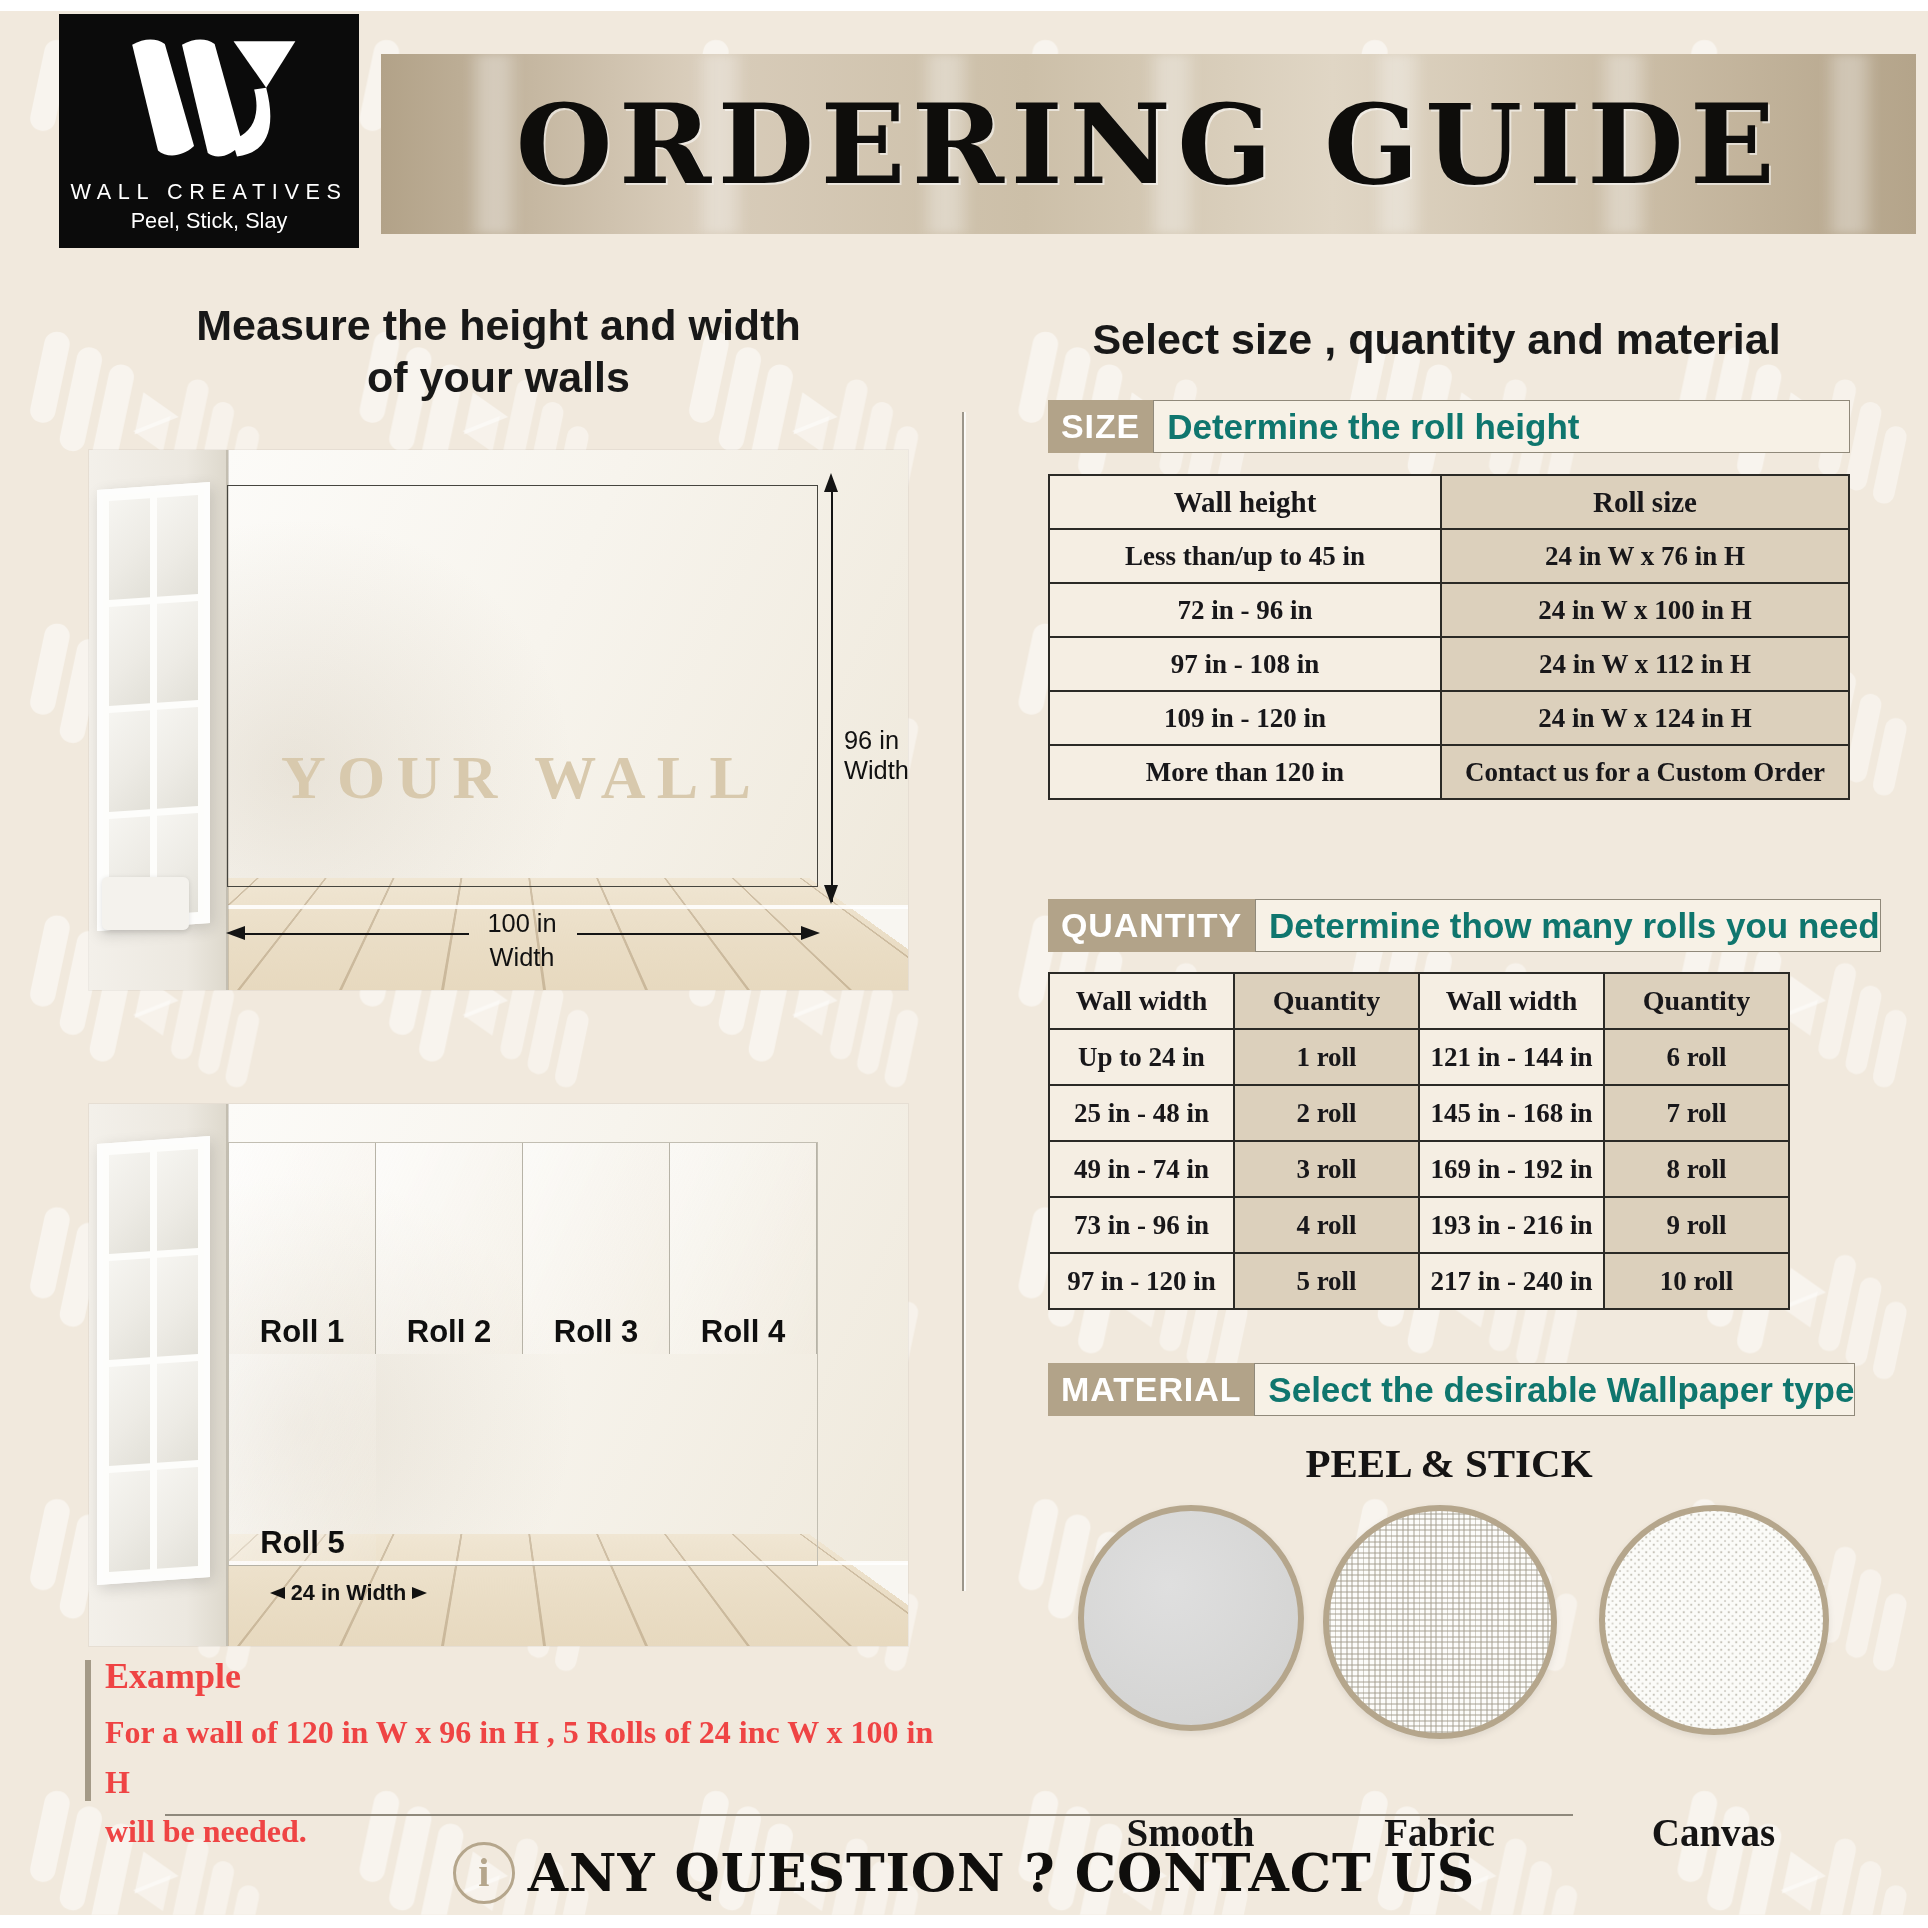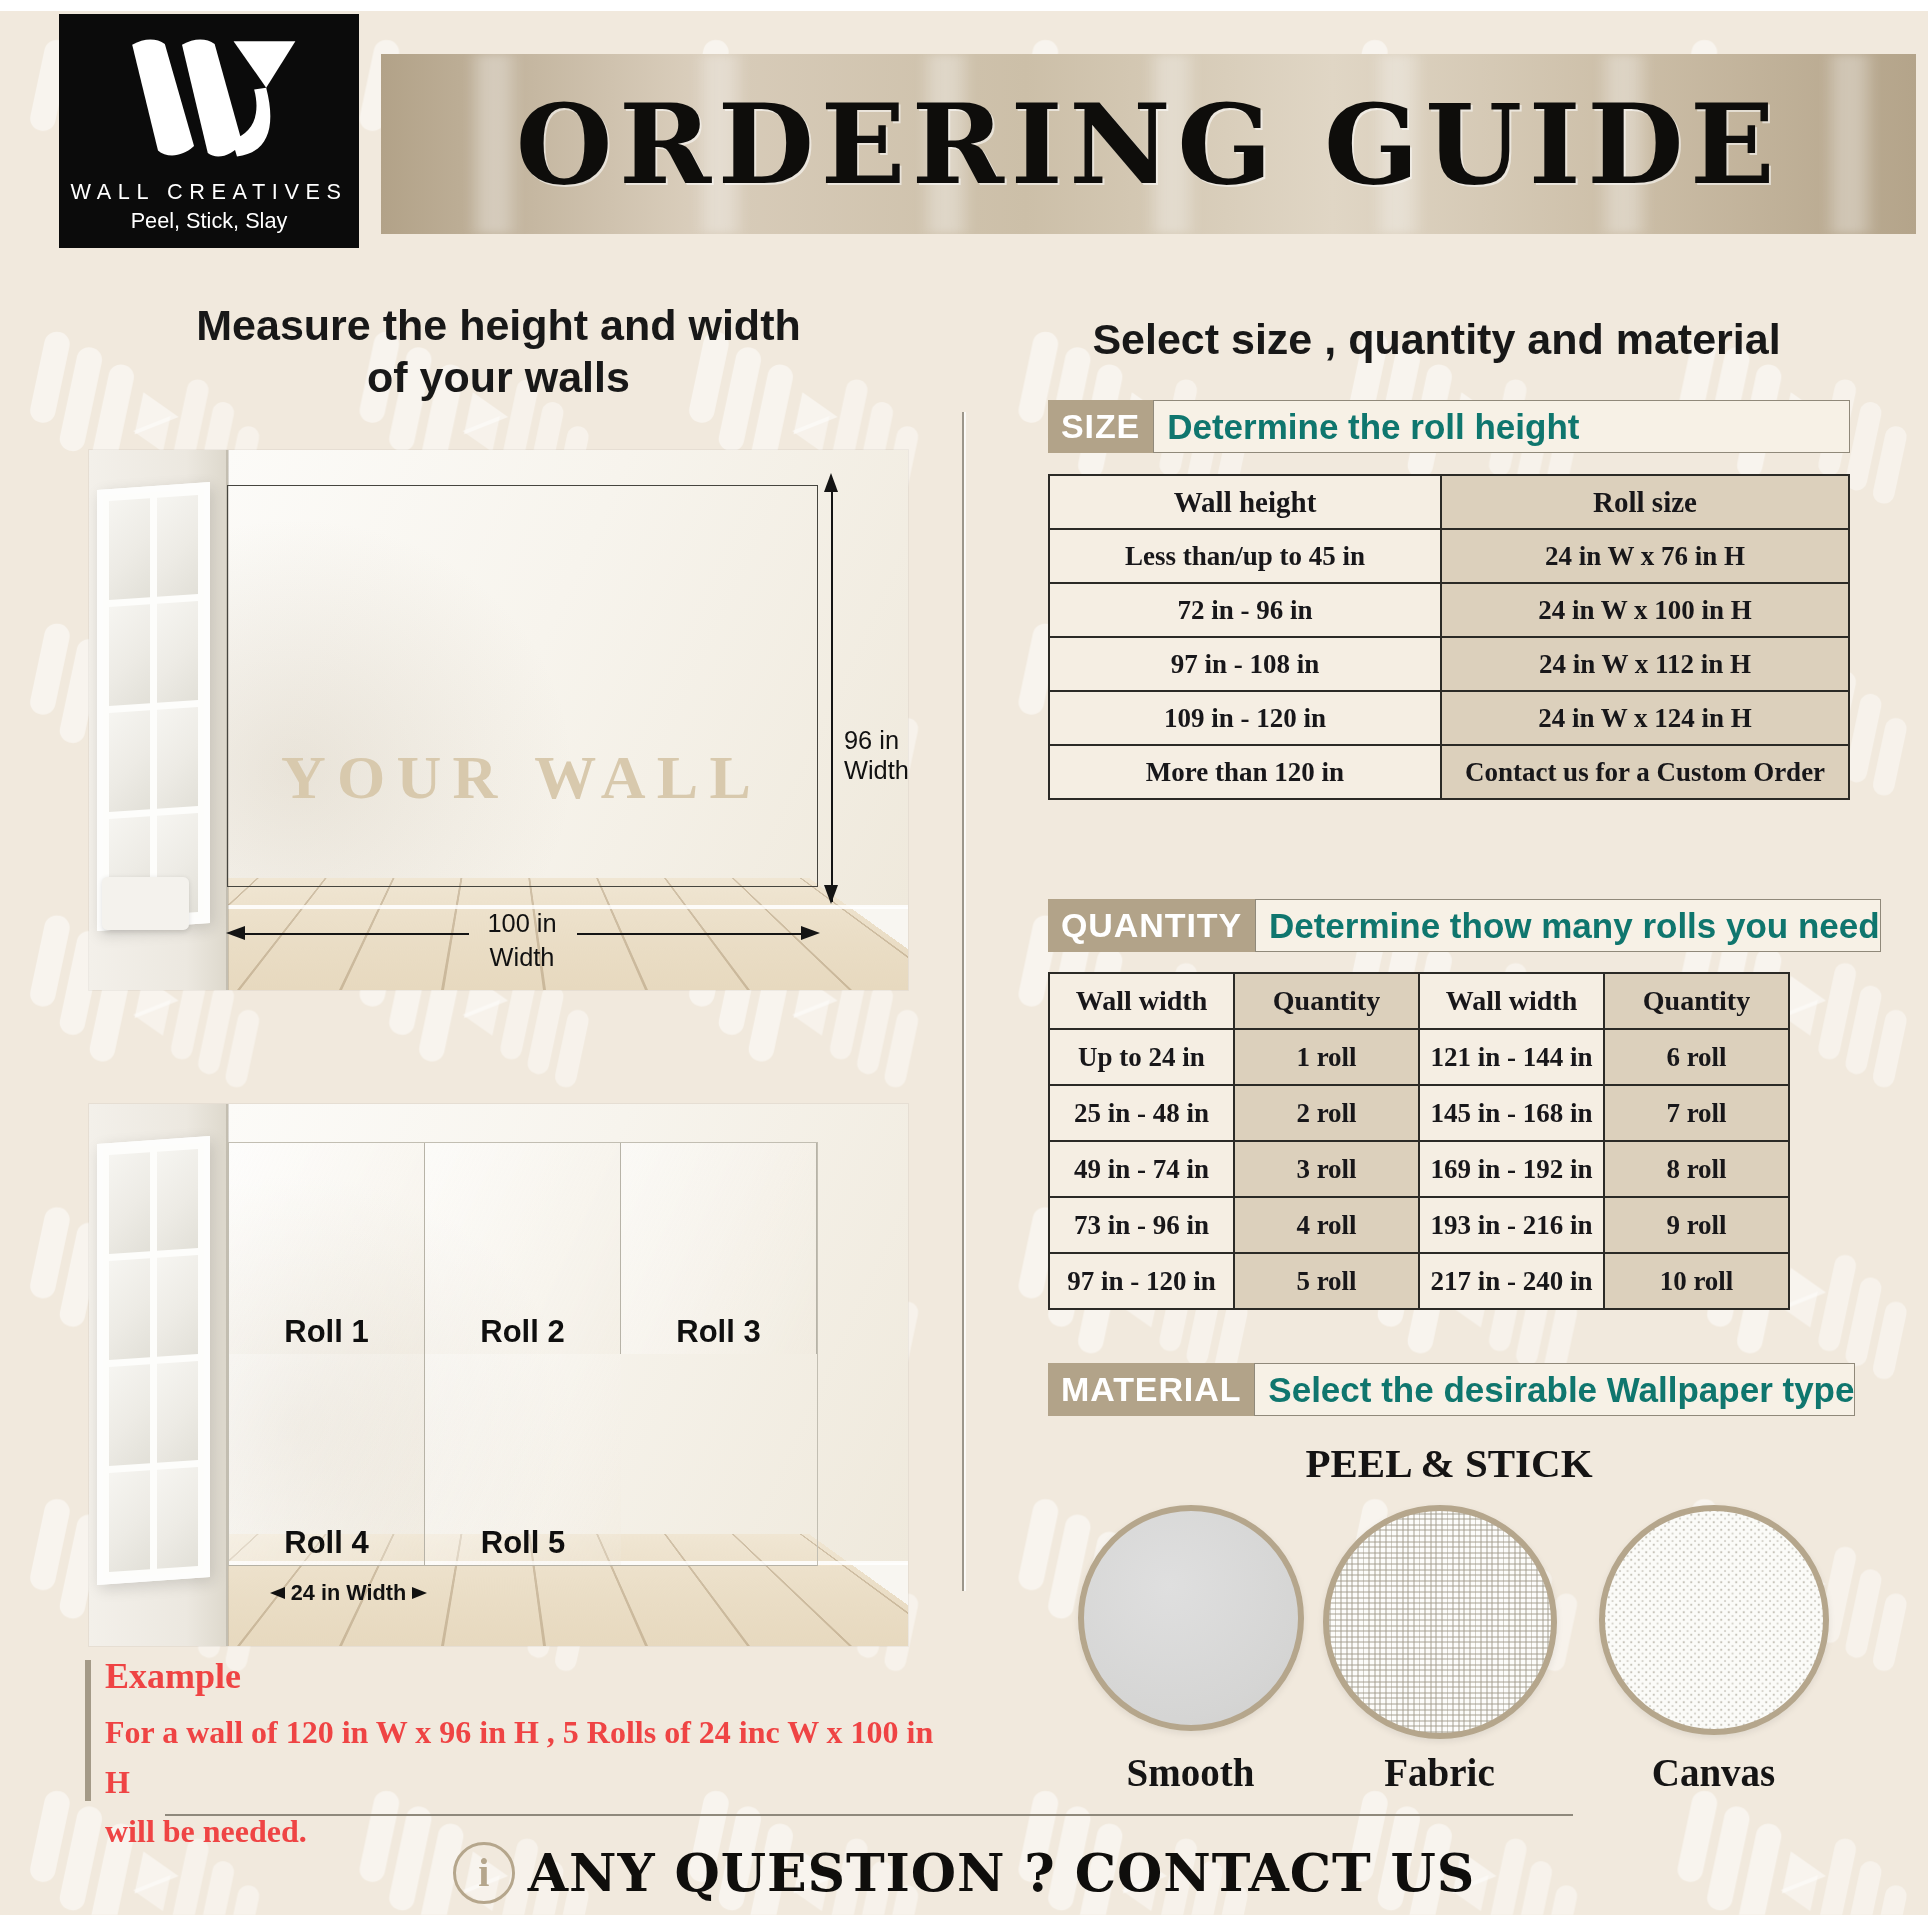--- a/index.html
+++ b/index.html
@@ -53,21 +53,21 @@
   .dim-line-v{position:absolute;left:742px;top:28px;width:1.9px;height:424px;background:#141414;}
   .arr{position:absolute;width:0;height:0;}
   .arr-up{border-left:7.5px solid transparent;border-right:7.5px solid transparent;border-bottom:19px solid #141414;}
   .arr-down{border-left:7.5px solid transparent;border-right:7.5px solid transparent;border-top:19px solid #141414;}
   .arr-left{border-top:7.5px solid transparent;border-bottom:7.5px solid transparent;border-right:19px solid #141414;}
   .arr-right{border-top:7.5px solid transparent;border-bottom:7.5px solid transparent;border-left:19px solid #141414;}
   .dim-label{position:absolute;font-size:25.4px;color:#111;line-height:1.2;}
   .dim-line-h{position:absolute;height:1.9px;background:#141414;}
   
   .rolls-grid{position:absolute;left:139px;top:38px;width:588px;height:422px;display:grid;
-    grid-template-columns:repeat(3,1fr);border:1.9px solid #c2beb2;border-bottom-color:#b5b1a5;}
+    grid-template-columns:repeat(4,1fr);border:1.9px solid #c2beb2;border-bottom-color:#b5b1a5;}
   .roll-col{border-right:1.9px solid #b7b3a7;display:flex;align-items:flex-end;justify-content:center;padding-bottom:3.8px;
     background:linear-gradient(115deg,rgba(255,255,255,.5),rgba(240,233,220,.25));}
   .roll-col:last-child{border-right:none;}
   .roll-label{font-weight:bold;font-size:31px;color:#0f0f0f;}
   .roll-width{position:absolute;left:141px;top:476px;width:237px;display:flex;align-items:center;justify-content:center;gap:5.6px;
     font-weight:bold;font-size:21.7px;color:#111;}
   .tri-l{width:0;height:0;border-top:6.6px solid transparent;border-bottom:6.6px solid transparent;border-right:15px solid #111;}
   .tri-r{width:0;height:0;border-top:6.6px solid transparent;border-bottom:6.6px solid transparent;border-left:15px solid #111;}
   
   .example-bar{left:85px;top:1660px;width:5.6px;height:141px;background:#a49a87;}
@@ -99,21 +99,21 @@
     font-family:"Liberation Serif",serif;font-weight:bold;font-size:41px;color:#151414;}
   .mat-circle{border-radius:50%;border:6.6px solid #b5a68c;box-sizing:border-box;box-shadow:0 2.8px 7.5px rgba(0,0,0,.08);}
   .c-smooth{background:radial-gradient(circle at 40% 35%,#dfdfdf,#d5d5d4 70%,#cfcecc 100%);}
   .c-fabric{background:
     repeating-linear-gradient(0deg,rgba(158,152,136,.45) 0 1.9px,rgba(0,0,0,0) 1.9px 5.6px),
     repeating-linear-gradient(90deg,rgba(158,152,136,.45) 0 1.9px,rgba(0,0,0,0) 1.9px 5.6px),#fcfcfa;}
   .c-canvas{background-image:
     radial-gradient(rgba(148,142,125,.5) 1.2px,rgba(0,0,0,0) 1.5px),
     radial-gradient(rgba(148,142,125,.35) 1.2px,rgba(0,0,0,0) 1.5px);
     background-size:7.5px 7.5px,7.5px 7.5px;background-position:0 0,3.8px 3.8px;background-color:#fbfbf8;}
-  .mat-label{position:absolute;top:1750px;width:301px;text-align:center;
+  .mat-label{position:absolute;top:1810px;width:301px;text-align:center;
     font-family:"Liberation Serif",serif;font-weight:bold;font-size:39px;color:#151414;}
   
   .footer-divider{left:165px;top:1814px;width:1408px;height:1.9px;background:#8f897c;}
   .footer{left:0;top:1836px;width:1928px;height:73px;display:flex;align-items:center;justify-content:center;gap:13px;}
   .info-circle{width:56px;height:56px;border-radius:50%;border:3.8px solid #b5a68c;display:flex;align-items:center;justify-content:center;
     font-family:"Liberation Serif",serif;font-weight:bold;font-size:40px;color:#b5a68c;}
   .footer-text{font-family:"DejaVu Serif",serif;font-weight:bold;font-size:52px;color:#0f0e0c;letter-spacing:0.9px;}
 </style>
 </head>
 <body>

